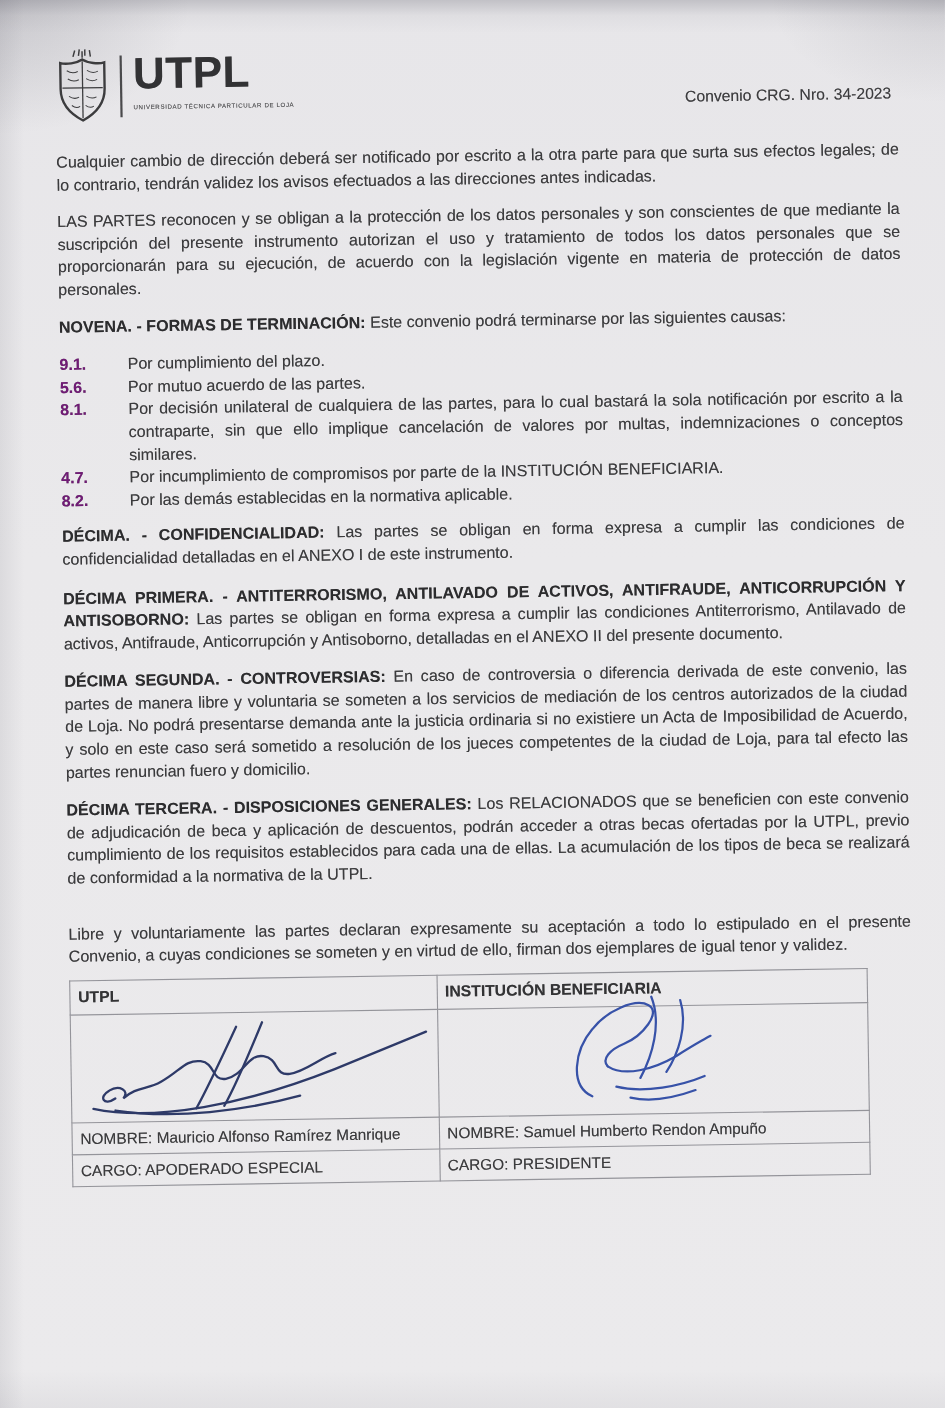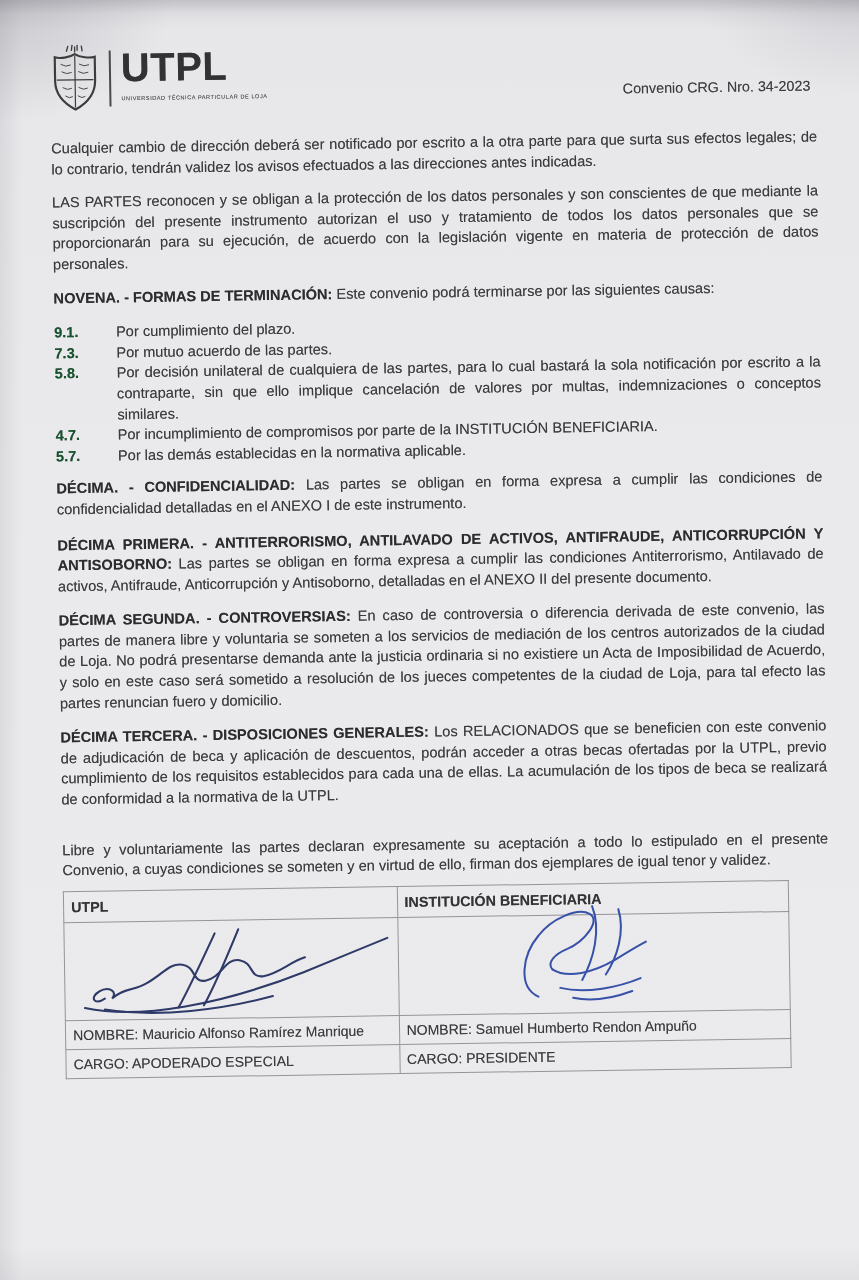--- a/index.html
+++ b/index.html
@@ -31,21 +31,21 @@
   .logo-divider{width:2px;height:56px;background:#4a4a4c;margin:0 10px 0 9px;}
   .brand{font-size:40px;line-height:38px;font-weight:bold;color:#323234;letter-spacing:.5px;}
   .brand-sub{font-size:5.6px;letter-spacing:.55px;color:#59595b;margin-top:2px;white-space:nowrap;}
   .doc-number{font-size:14.3px;color:#3d3d3f;margin:0 6px 6px 0;white-space:nowrap;}
   p{margin:0 0 13px 0;}
   .clause b{color:#2c2c2e;}
   .clause{margin-bottom:14px;}
   .clause.gap-lg{margin-bottom:30px;}
   .num-list{margin:0 0 12px 0;}
   .num-row{display:grid;grid-template-columns:62px 1fr;}
-  .num-row .num{font-weight:bold;color:#14532d;}
+  .num-row .num{font-weight:bold;color:#701a75;}
   .closing{margin-bottom:10px;}
   table.sig-table{
     width:726px;border-collapse:collapse;table-layout:fixed;
     font-size:14px;color:#3b3b3d;
   }
   table.sig-table td{border:1px solid #94949a;padding:0 0 0 7px;vertical-align:middle;}
   col.c-left{width:46%;}
   tr.row-head td{height:30px;font-weight:bold;font-size:14.3px;color:#333335;}
   tr.row-sign td{height:97px;position:relative;overflow:visible;}
   tr.row-name td{height:28px;}
@@ -87,33 +87,33 @@
   <p>LAS PARTES reconocen y se obligan a la protección de los datos personales y son conscientes de que mediante la suscripción del presente instrumento autorizan el uso y tratamiento de todos los datos personales que se proporcionarán para su ejecución, de acuerdo con la legislación vigente en materia de protección de datos personales.</p>
 
   <p class="clause"><b>NOVENA. - FORMAS DE TERMINACIÓN:</b> <span>Este convenio podrá terminarse por las siguientes causas:</span></p>
 
   <div class="num-list">
     <div class="num-row">
       <div class="num">9.1.</div>
       <div>Por cumplimiento del plazo.</div>
     </div>
     <div class="num-row">
-      <div class="num">7.3.</div>
+      <div class="num">5.6.</div>
       <div>Por mutuo acuerdo de las partes.</div>
     </div>
     <div class="num-row">
-      <div class="num">5.8.</div>
+      <div class="num">8.1.</div>
       <div>Por decisión unilateral de cualquiera de las partes, para lo cual bastará la sola notificación por escrito a la contraparte, sin que ello implique cancelación de valores por multas, indemnizaciones o conceptos similares.</div>
     </div>
     <div class="num-row">
       <div class="num">4.7.</div>
       <div>Por incumplimiento de compromisos por parte de la INSTITUCIÓN BENEFICIARIA.</div>
     </div>
     <div class="num-row">
-      <div class="num">5.7.</div>
+      <div class="num">8.2.</div>
       <div>Por las demás establecidas en la normativa aplicable.</div>
     </div>
   </div>
 
   <p class="clause" style="margin-bottom:15px"><b>DÉCIMA. - CONFIDENCIALIDAD:</b> <span>Las partes se obligan en forma expresa a cumplir las condiciones de confidencialidad detalladas en el ANEXO I de este instrumento.</span></p>
 
   <p class="clause"><b>DÉCIMA PRIMERA. - ANTITERRORISMO, ANTILAVADO DE ACTIVOS, ANTIFRAUDE, ANTICORRUPCIÓN Y ANTISOBORNO:</b> <span>Las partes se obligan en forma expresa a cumplir las condiciones Antiterrorismo, Antilavado de activos, Antifraude, Anticorrupción y Antisoborno, detalladas en el ANEXO II del presente documento.</span></p>
 
   <p class="clause"><b>DÉCIMA SEGUNDA. - CONTROVERSIAS:</b> <span>En caso de controversia o diferencia derivada de este convenio, las partes de manera libre y voluntaria se someten a los servicios de mediación de los centros autorizados de la ciudad de Loja. No podrá presentarse demanda ante la justicia ordinaria si no existiere un Acta de Imposibilidad de Acuerdo, y solo en este caso será sometido a resolución de los jueces competentes de la ciudad de Loja, para tal efecto las partes renuncian fuero y domicilio.</span></p>
 

